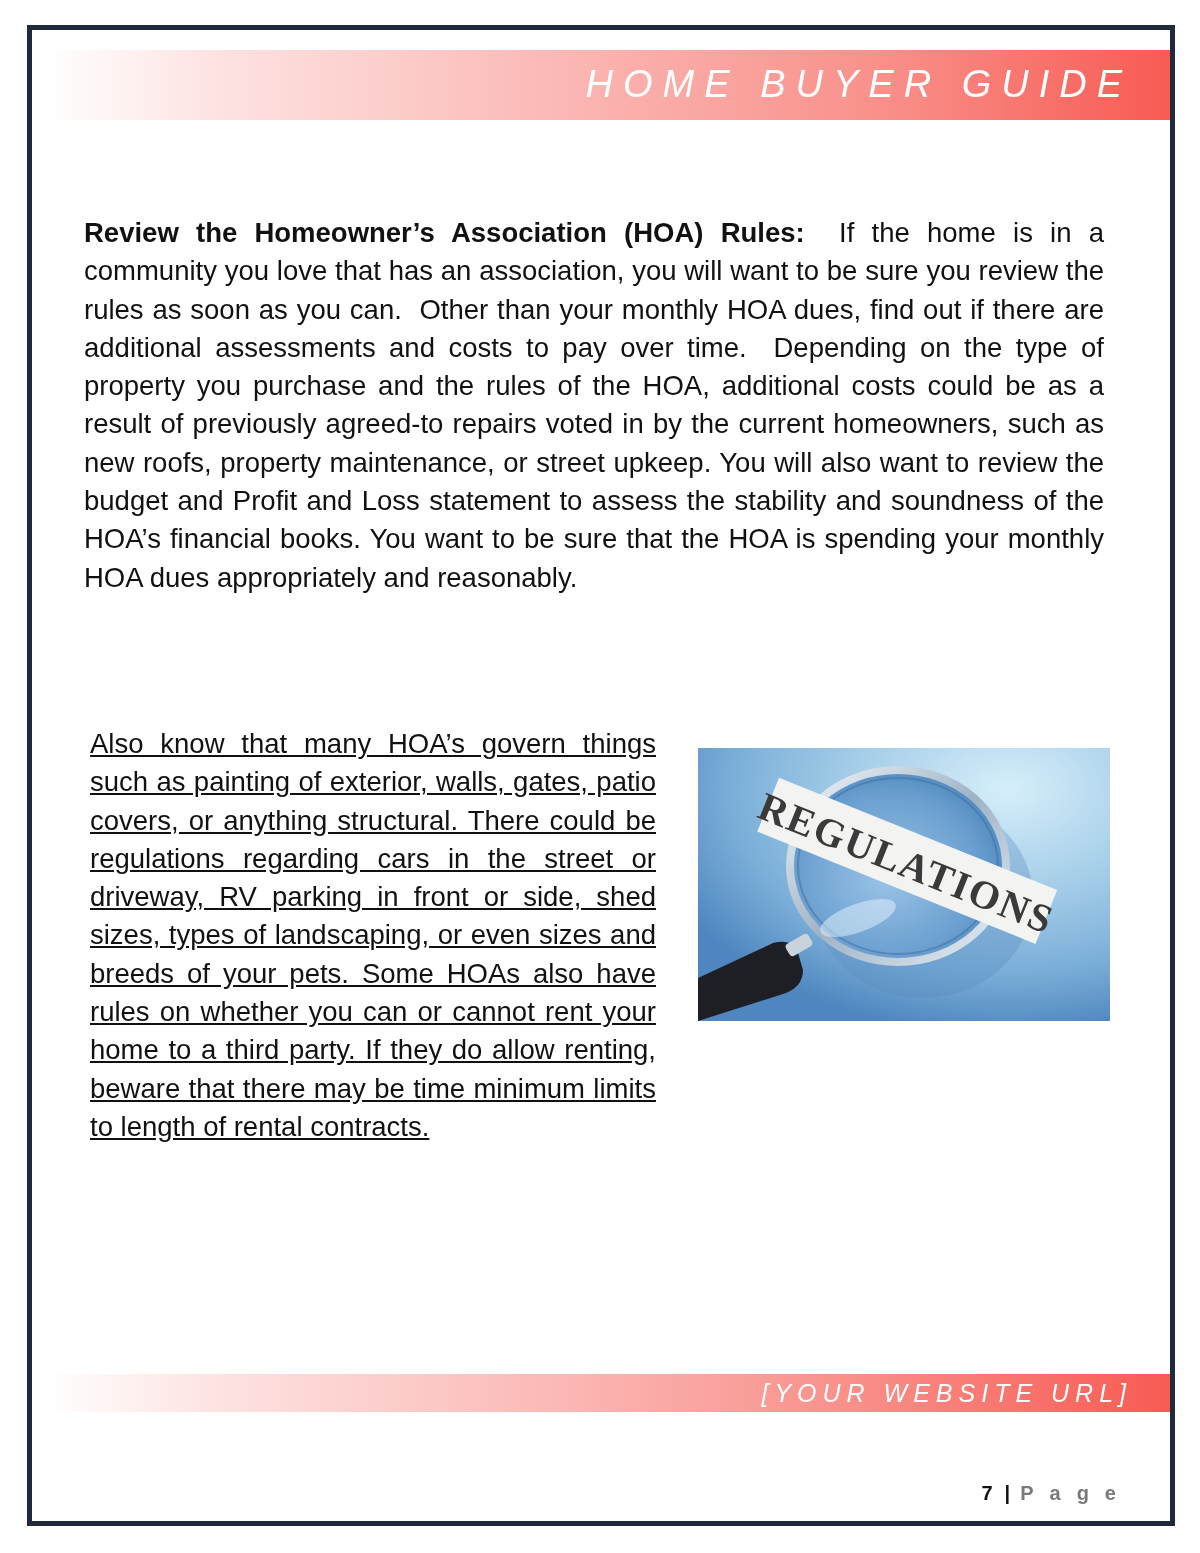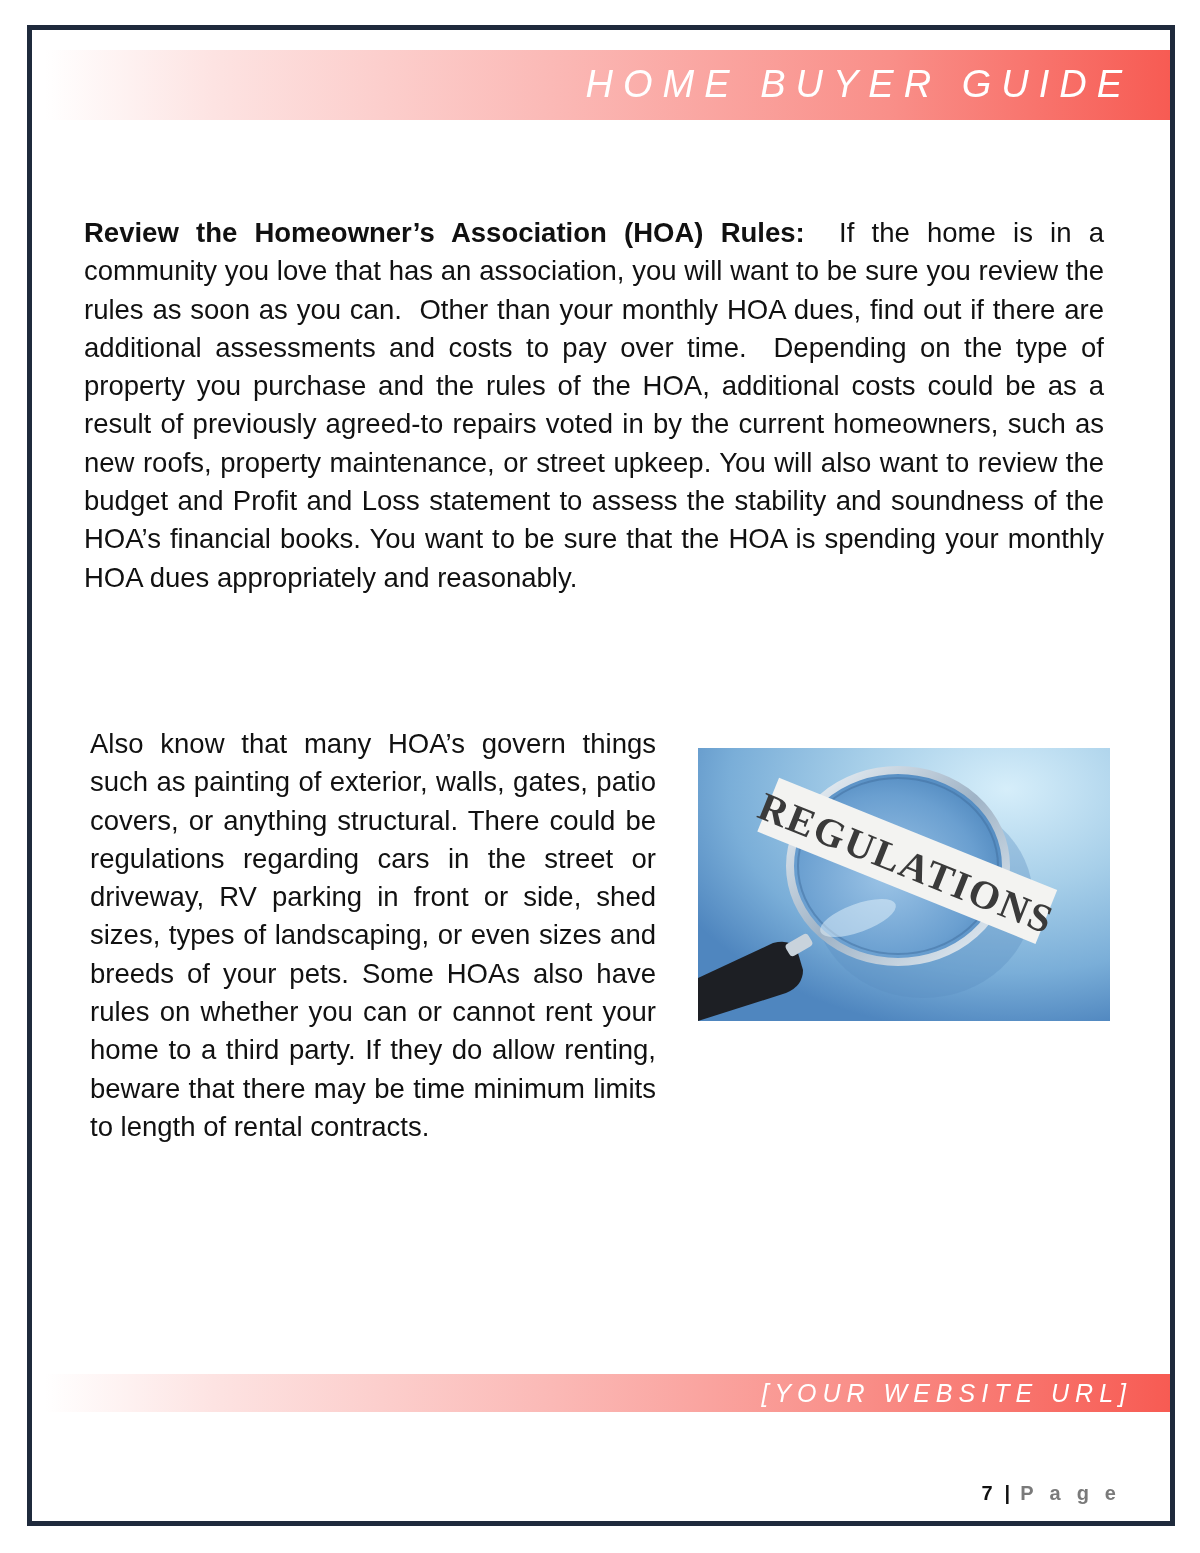--- a/index.html
+++ b/index.html
@@ -63,20 +63,21 @@
       font-weight: bold;
     }
     .section2 {
       position: absolute;
       left: 90px;
       top: 725px;
       width: 566px;
     }
     .section2 .para {
       text-align: justify;
+      text-decoration: underline;
     }
     .figure {
       position: absolute;
       left: 698px;
       top: 748px;
       width: 412px;
       height: 273px;
       overflow: hidden;
       background: radial-gradient(ellipse at 75% 20%, #d3ebf7 0%, #a9d1ea 35%, #7fb2d9 70%, #5b93c6 100%);
     }

